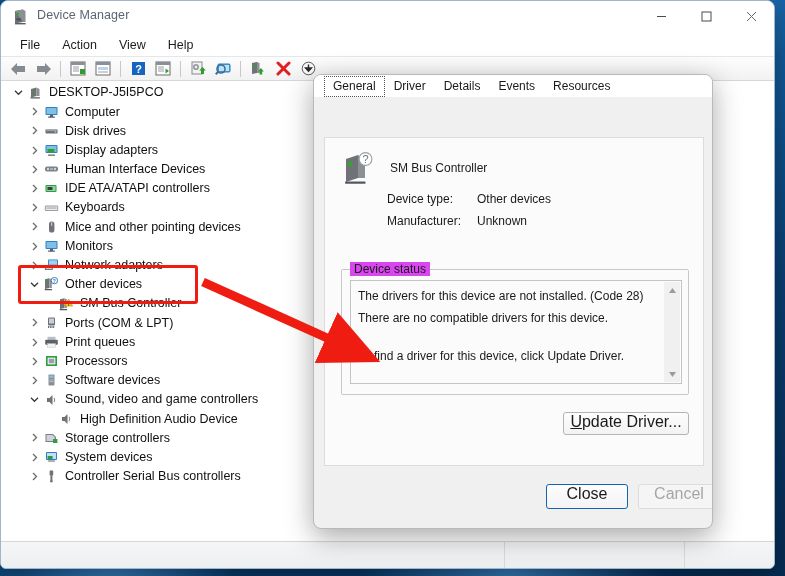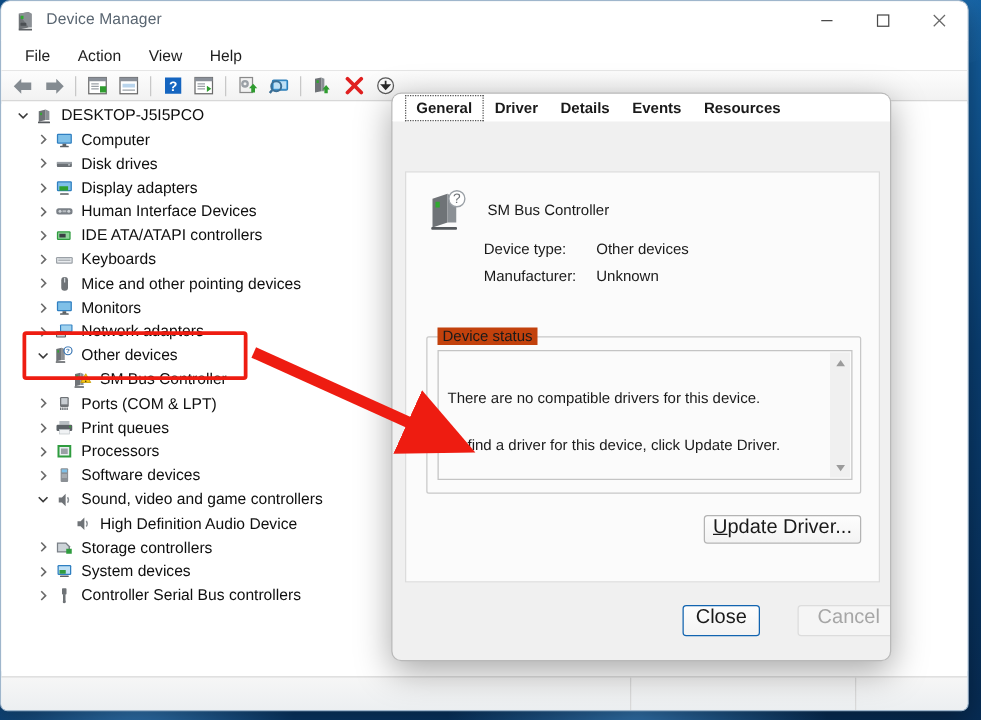--- a/index.html
+++ b/index.html
@@ -142,21 +142,21 @@
     font-size: 13px; color: #1a1a1a;
   }
   #dlg-close {
     position: absolute; right: 0; top: 0;
     width: 44px; height: 33px;
     display: flex; align-items: center; justify-content: center;
   }
   #tabstrip {
     height: 22px; background: #ffffff;
     display: flex; align-items: flex-end;
-    padding-left: 10px; position: relative; font-weight: bold;
+    padding-left: 10px; position: relative;
   }
   #tabstrip:after {
     content: ""; position: absolute; left: 0; right: 0; bottom: 0;
     height: 1px; background: #ffffff;
   }
   .tab {
     font-size: 12px; color: #1a1a1a;
     padding: 2px 8px 3px 8px;
     border: 1px solid transparent;
     position: relative; z-index: 2;
@@ -185,21 +185,21 @@
 
   
   #statusgroup {
     position: absolute; left: 16px; top: 131px;
     width: 348px; height: 126px;
     border: 1px solid #c8c8c8;
     border-radius: 2px;
   }
   #statusgroup-label {
     position: absolute; left: 8px; top: -8px;
-    background: #c2410c; padding: 0 4px;
+    background: #d946ef; padding: 0 4px;
     font-size: 12px; color: #1a1a1a;
   }
   #statusbox {
     position: absolute; left: 8px; top: 10px;
     width: 332px; height: 104px;
     background: #fbfbfb;
     border: 1px solid #c4c4c4;
     overflow: hidden;
   }
   .stline {
@@ -223,21 +223,21 @@
     font-size: 16px; color: #1a1a1a;
     background: linear-gradient(#fdfdfd, #f3f3f3);
     border: 1px solid #b4b4b4;
     border-radius: 3px;
     display: flex; align-items: flex-start; justify-content: center;
     position: absolute;
   }
   #btn-update { left: 238px; top: 274px; width: 126px; height: 23px; }
   #btn-update u { text-decoration: underline; }
   #btn-dlg-close {
-    left: 232px; top: 409px; width: 62px; height: 25px;
+    left: 232px; top: 409px; width: 82px; height: 25px;
     border: 1px solid #1264b0; border-radius: 3px;
   }
   #btn-cancel {
     left: 324px; top: 409px; width: 82px; height: 25px;
     color: #a6a6a6; border: 1px solid #dcdcdc;
     background: #f5f5f5;
   }
 
   
   #red-box {
@@ -762,20 +762,21 @@
       <span class="kvval">Unknown</span>
     </div>
     <div class="kvrow" style="top:98px; left:0; right:0; height:16px;margin-top:43px;">
       <span class="kvkey">Location:</span>
     </div>
 
     <div id="statusgroup">
       <span id="statusgroup-label">Device status</span>
 
       <div id="statusbox">
+        <div class="stline" style="top:8px;">The drivers for this device are not installed. (Code 28)</div>
         <div class="stline" style="top:30px;">There are no compatible drivers for this device.</div>
         <div class="stline" style="top:68px;">To find a driver for this device, click Update Driver.</div>
 
         <div id="status-scroll">
           <div class="scr-arrow scr-up">
             <svg width="9" height="7" viewBox="0 0 9 7">
                 <path d="M4.5 1 L8 6 L1 6 Z" fill="#9b9b9b"></path>
               </svg>
           </div>
           <div class="scr-arrow scr-dn">

